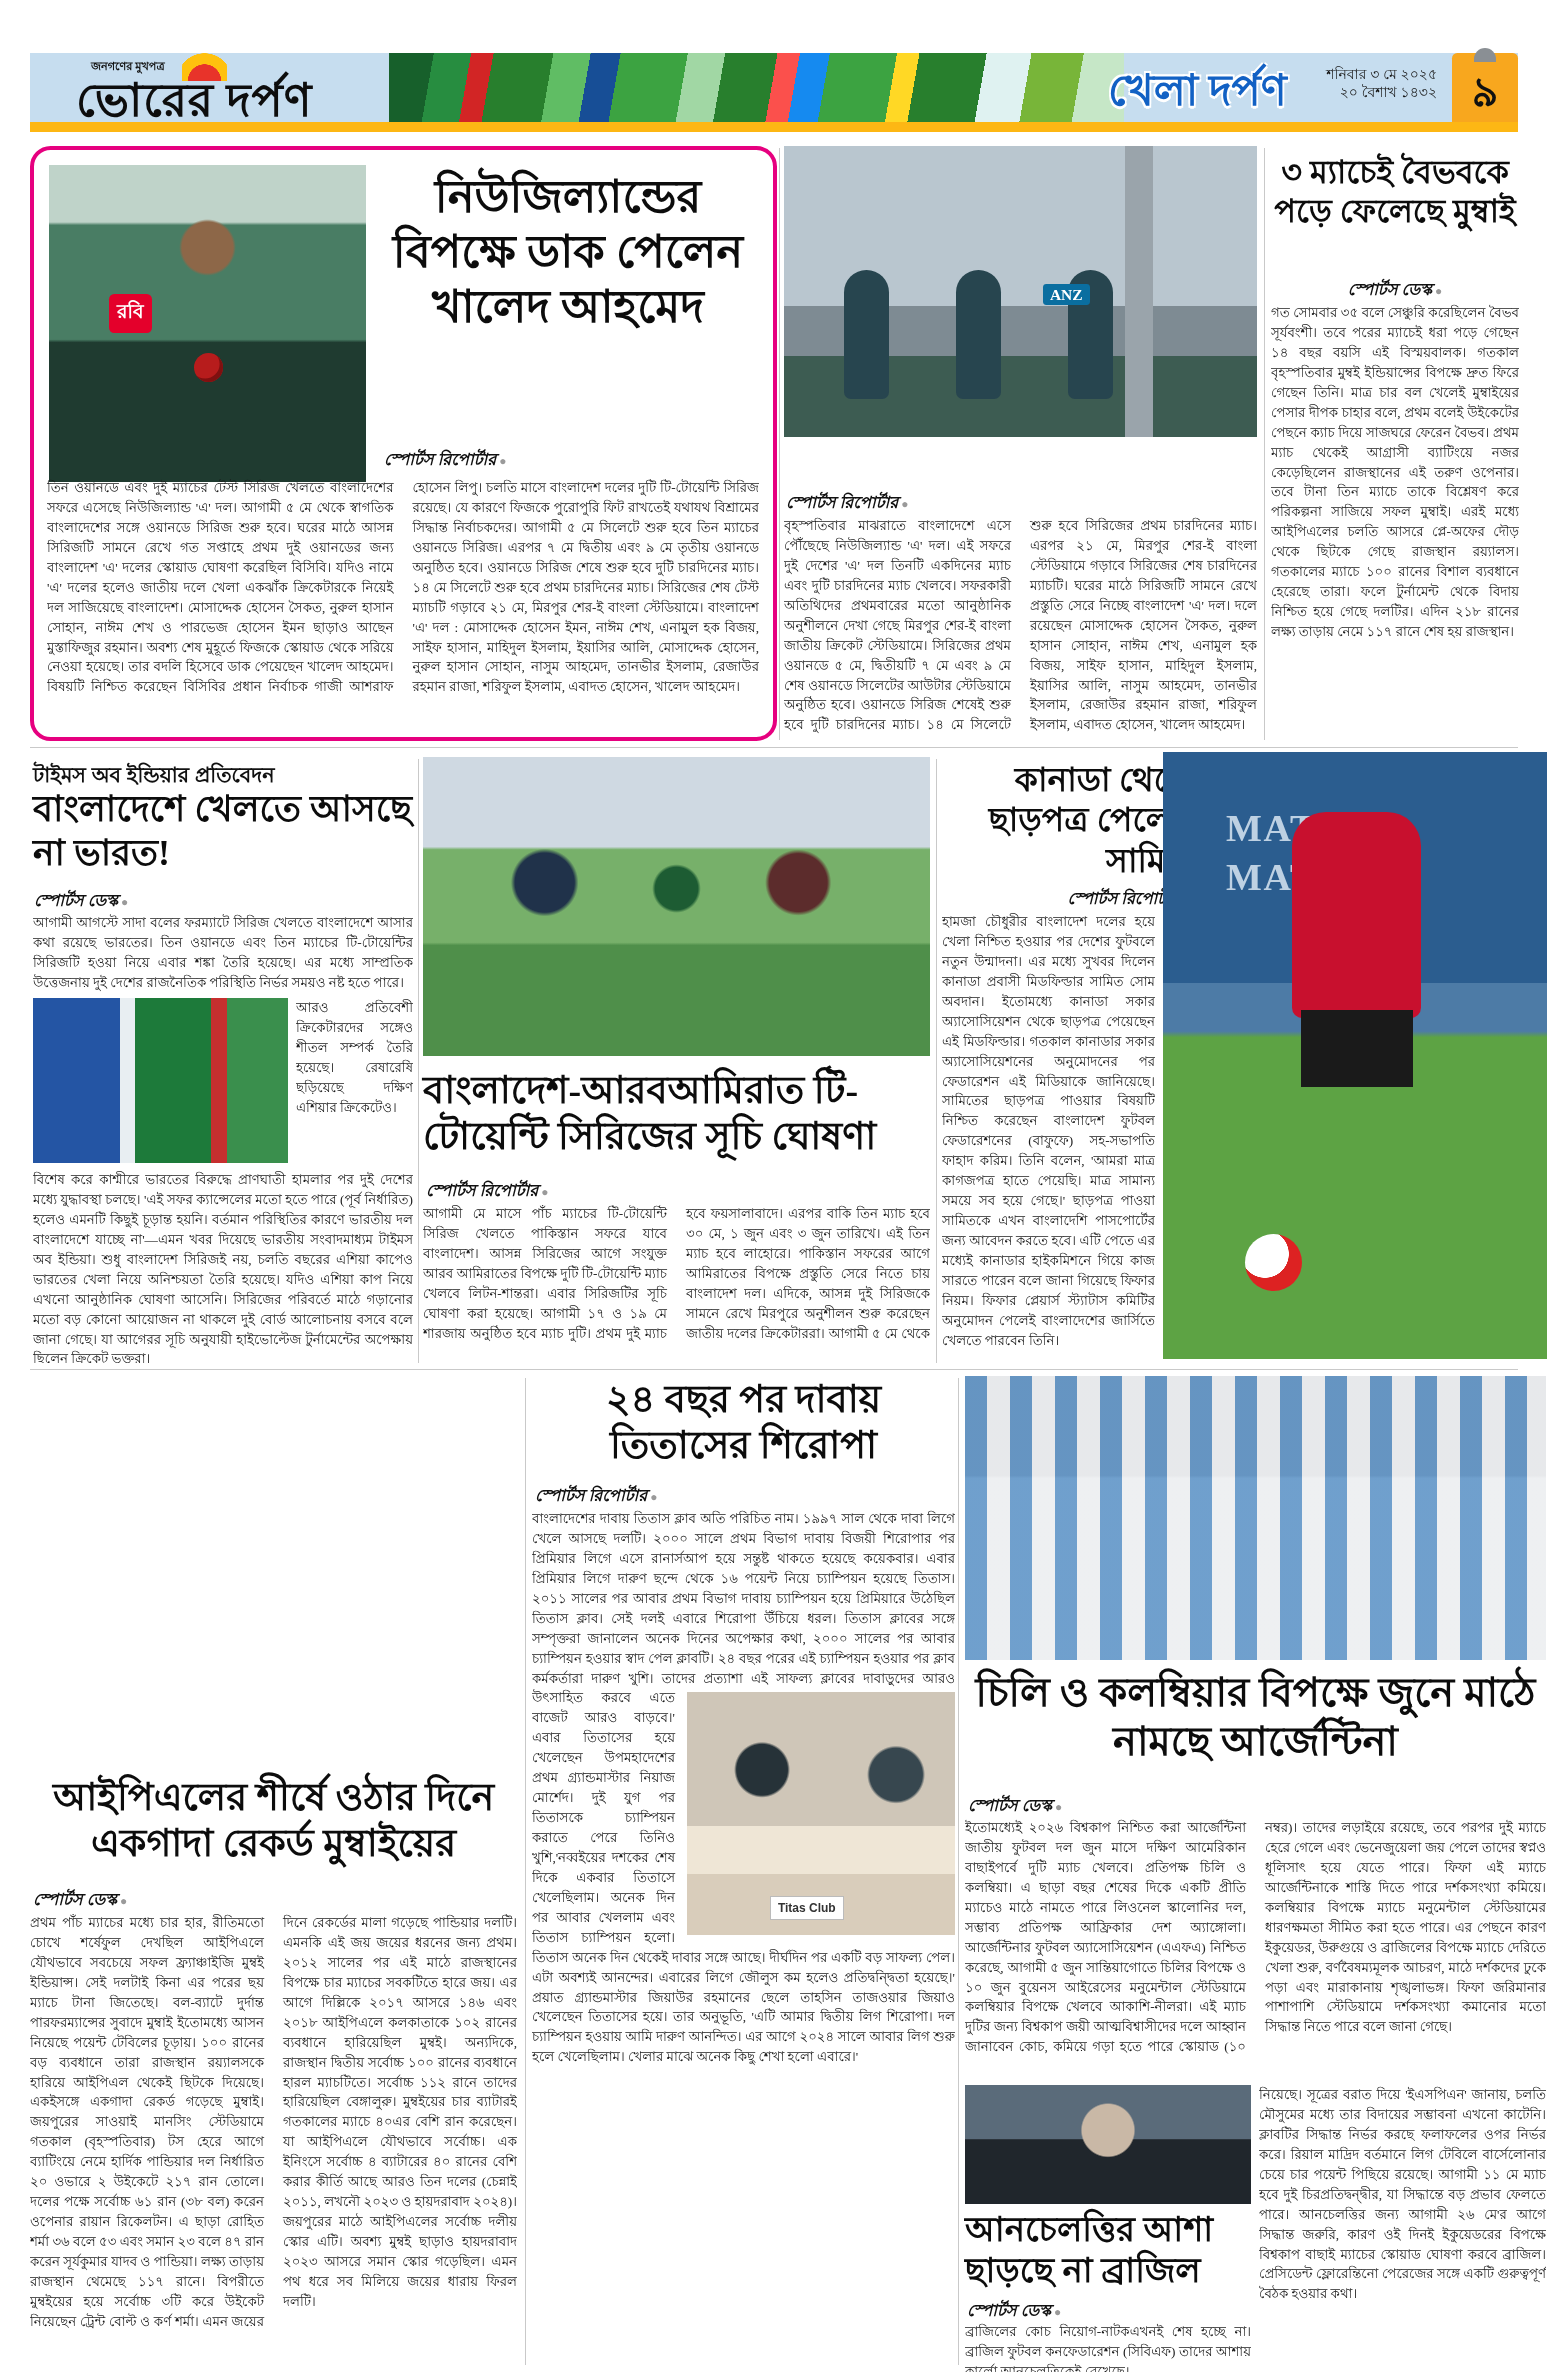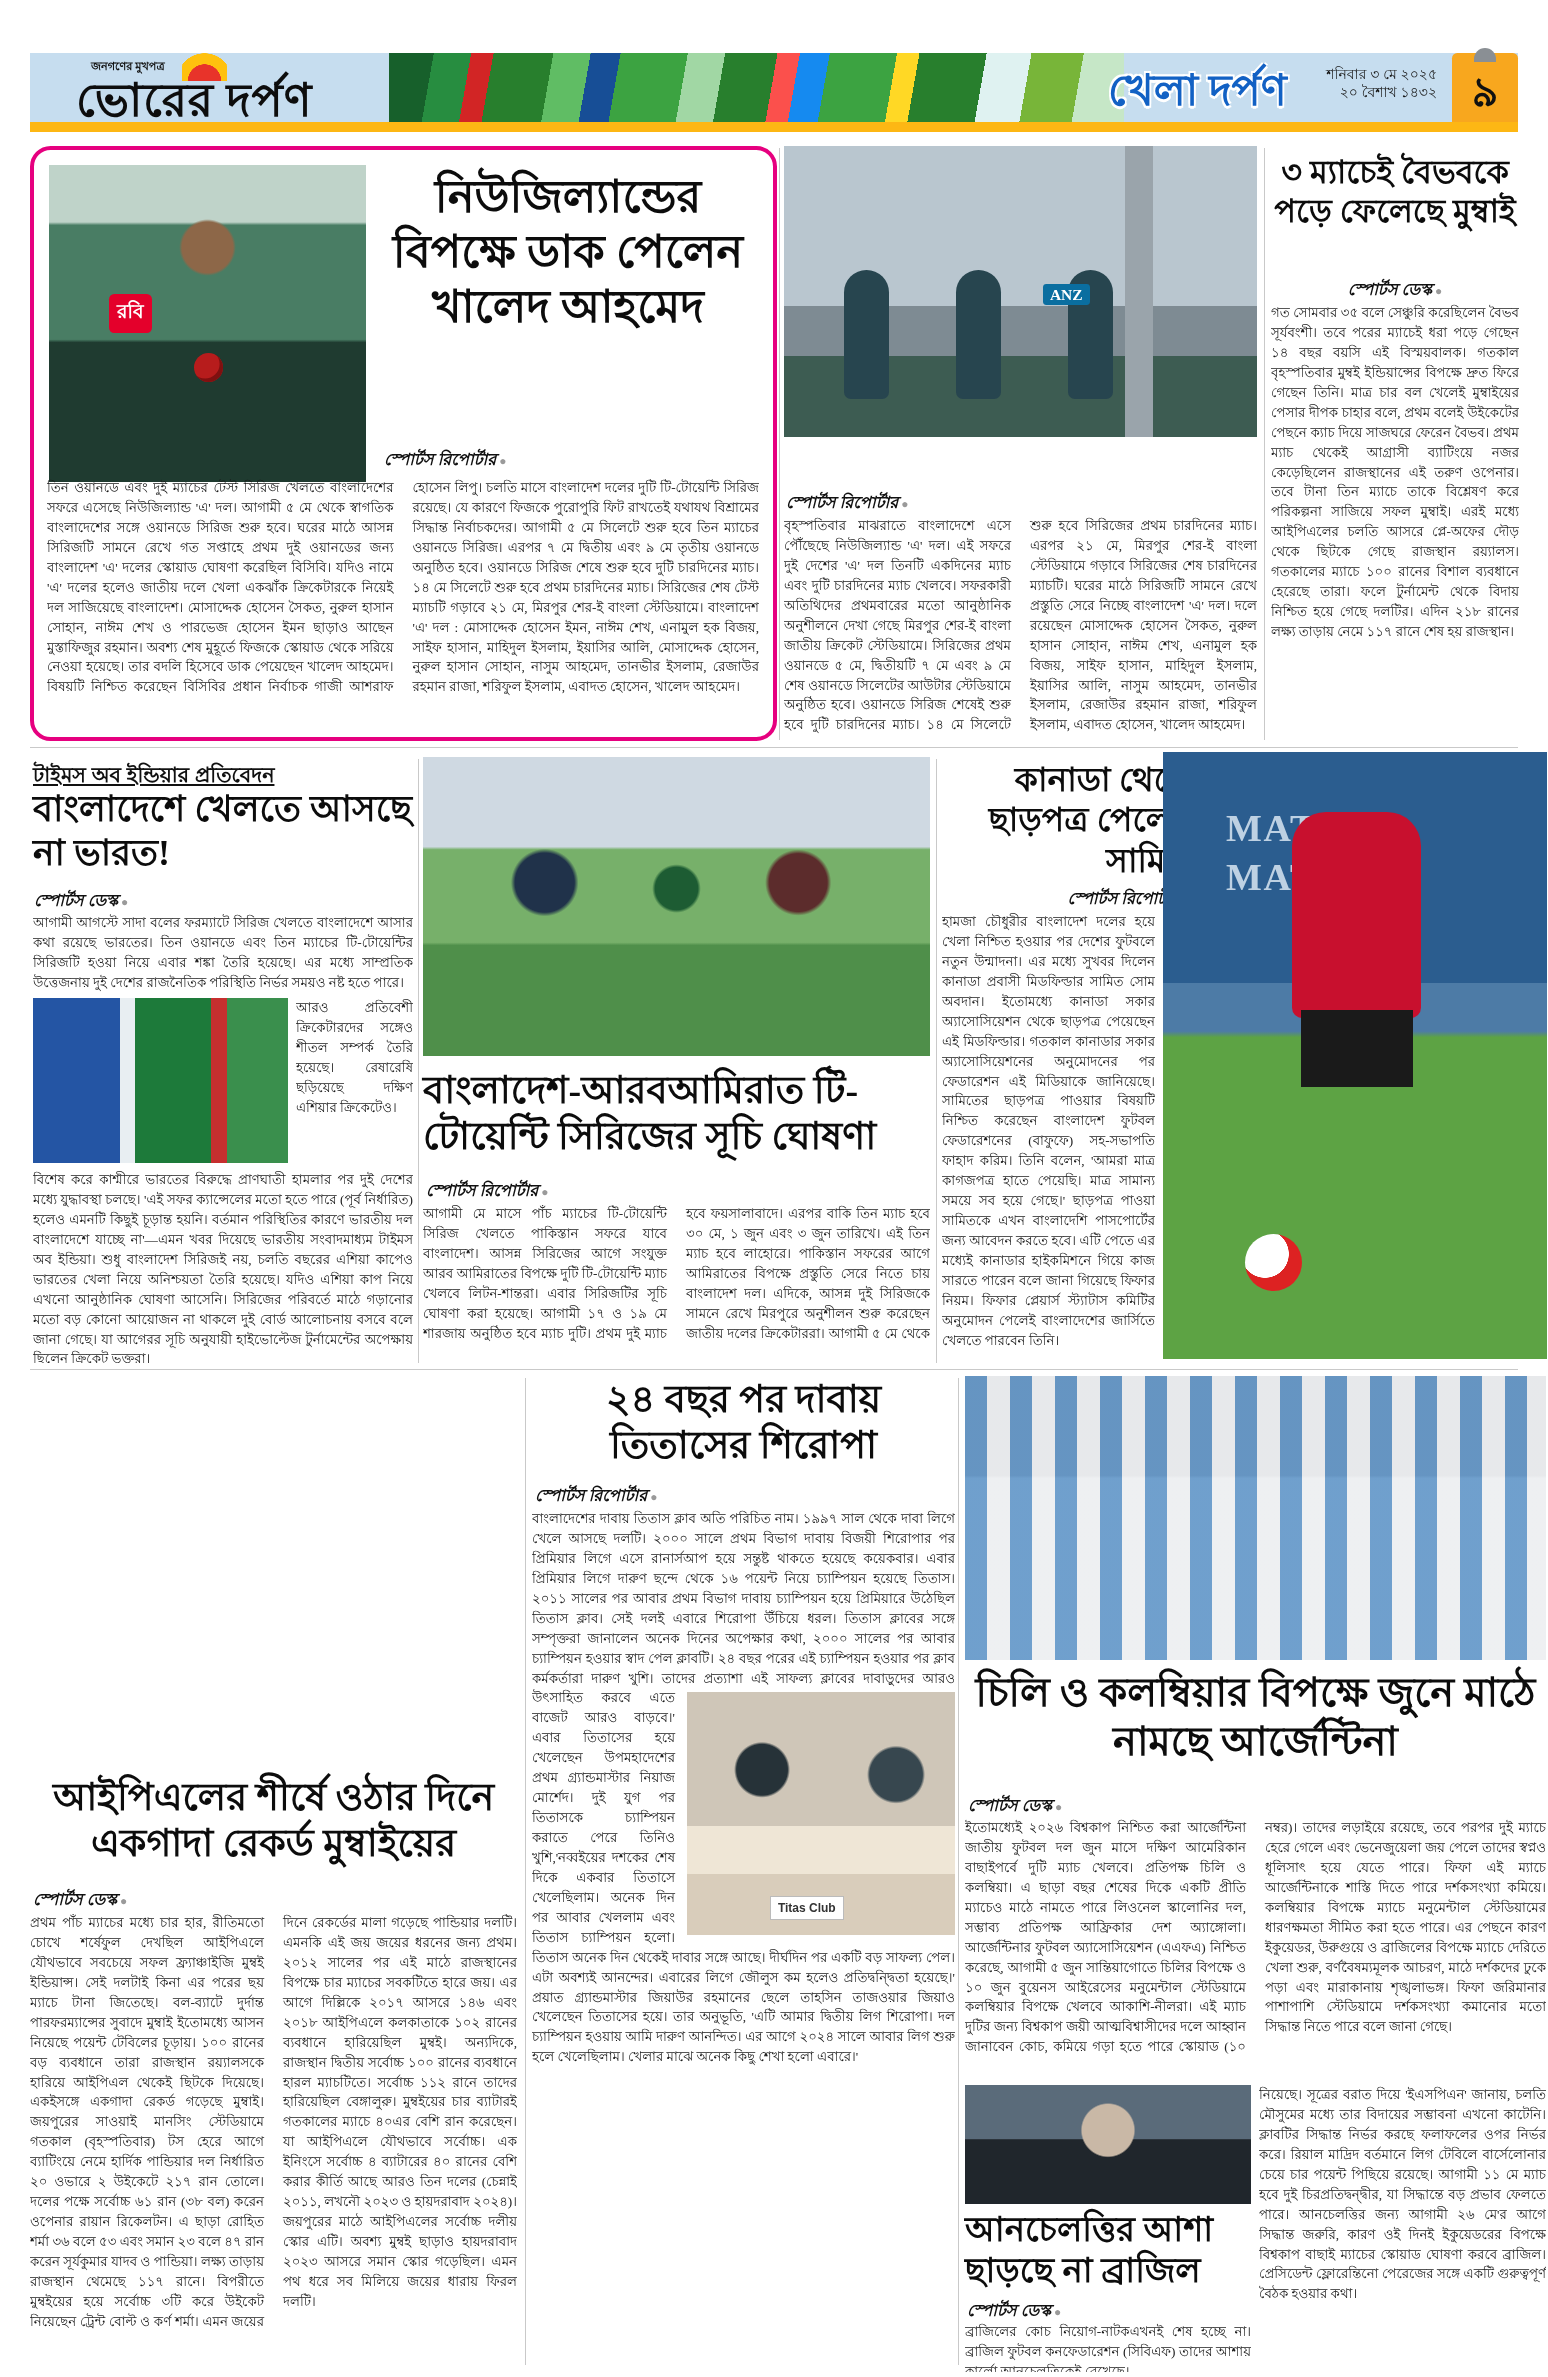--- a/index.html
+++ b/index.html
@@ -25,21 +25,21 @@
      text-shadow:-1.7px -1.7px 0 #fff, 1.7px -1.7px 0 #fff, -1.7px 1.7px 0 #fff, 1.7px 1.7px 0 #fff, 0 2.6px 0 #fff; }
   .mast-date { left:1249px; top:65px; width:188px; text-align:right; font-size:14px; line-height:1.3;
      color:#1a1a1a; font-family:"Liberation Sans", sans-serif; }
   .pagetab { left:1452px; top:53px; width:66px; height:69px; background:#f8a71e; border-radius:5.2px 5.2px 0 0; }
   .pagenotch { left:1474px; top:48px; width:22.4px; height:13.8px; background:#8a8f94; border-radius:11.2px 11.2px 0 0; }
   .pagenum { left:1452px; top:60px; width:66px; text-align:center; font-size:41px; font-weight:900; color:#111; }
   .goldbar { left:30px; top:122px; width:1488px; height:10.3px; background:#fdb714; }
 
   
   .kicker { font-family:"Liberation Sans", sans-serif; font-weight:bold; font-size:20.6px; color:#111;
-            text-decoration:underline; }
+            }
   .headline { font-weight:900; color:#0c0c0c; line-height:1.22; }
   .byline { font-size:16.3px; font-weight:bold; font-style:italic; color:#111; }
   .byline::after { content:" \25CF"; color:#9a9a9a; font-style:normal; font-size:12px; }
   .bodytxt { font-size:13.3px; line-height:1.5; color:#1b1b1b; text-align:justify; overflow:hidden; }
   .cols2 { column-count:2; column-gap:19px; }
   .vsep { width:0.9px; background:#c9c9c9; }
   .hsep { height:0.9px; background:#c9c9c9; }
   .photo { overflow:hidden; }
   .photo .plabel { position:absolute; font-family:Liberation Serif, serif; font-weight:bold; color:#fff;margin-left:44px; }
 

